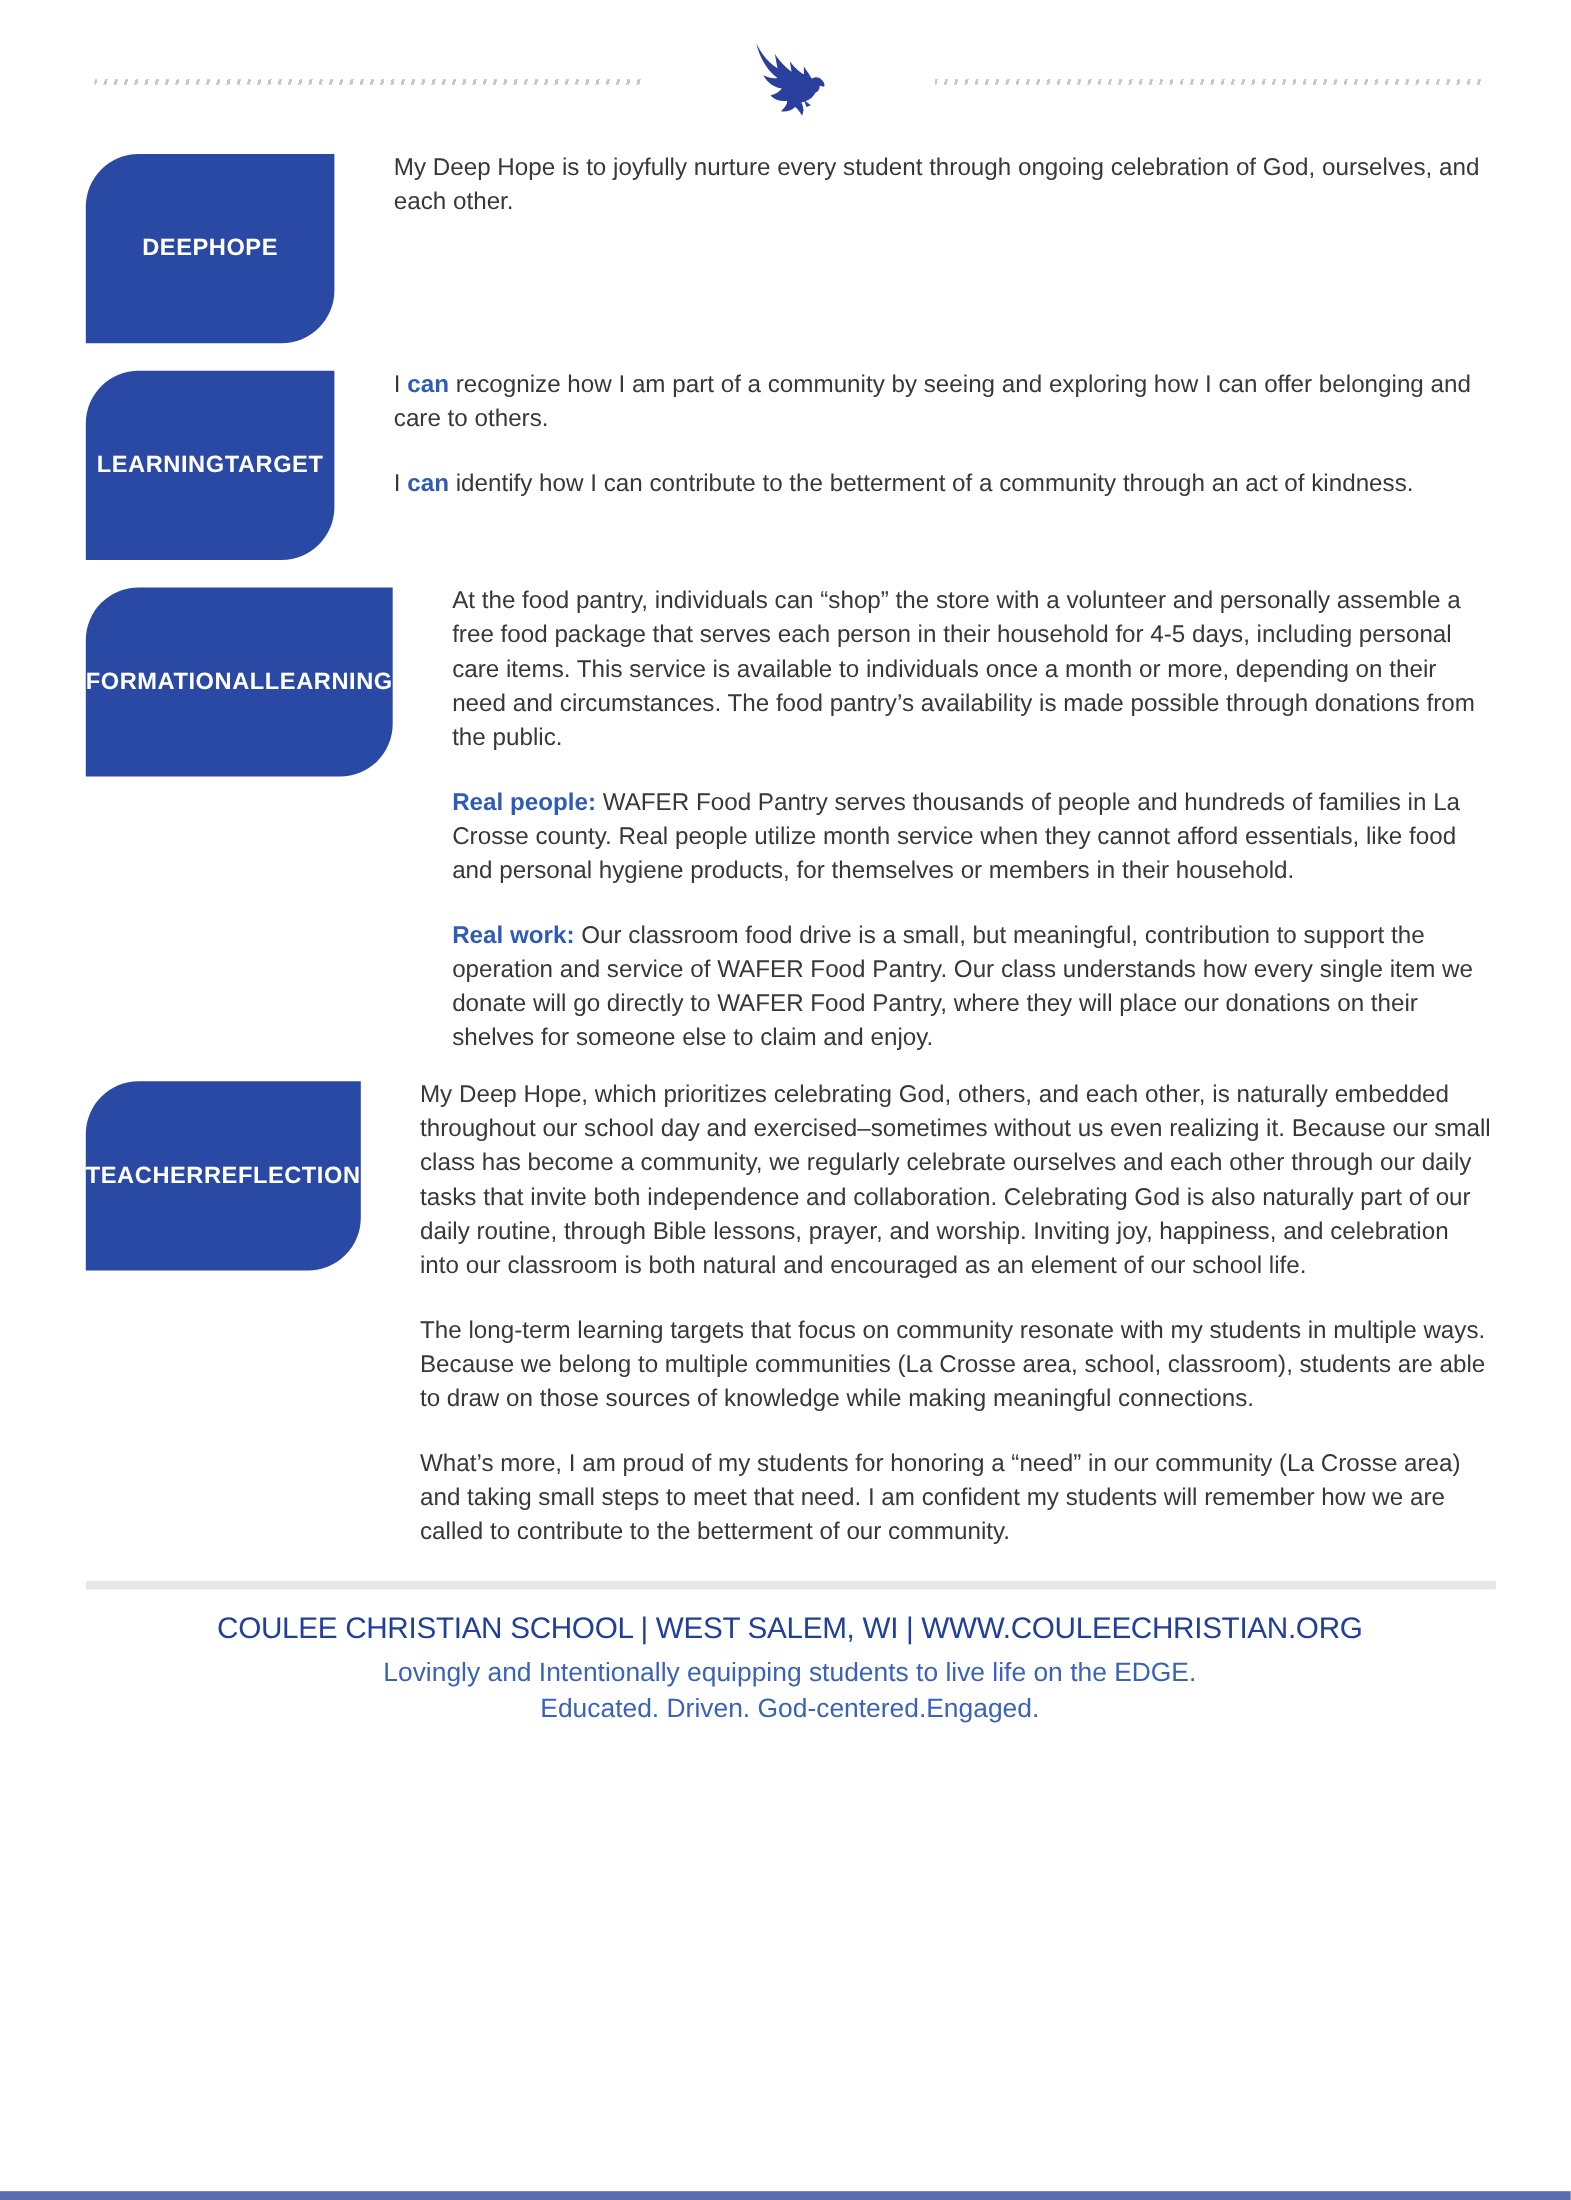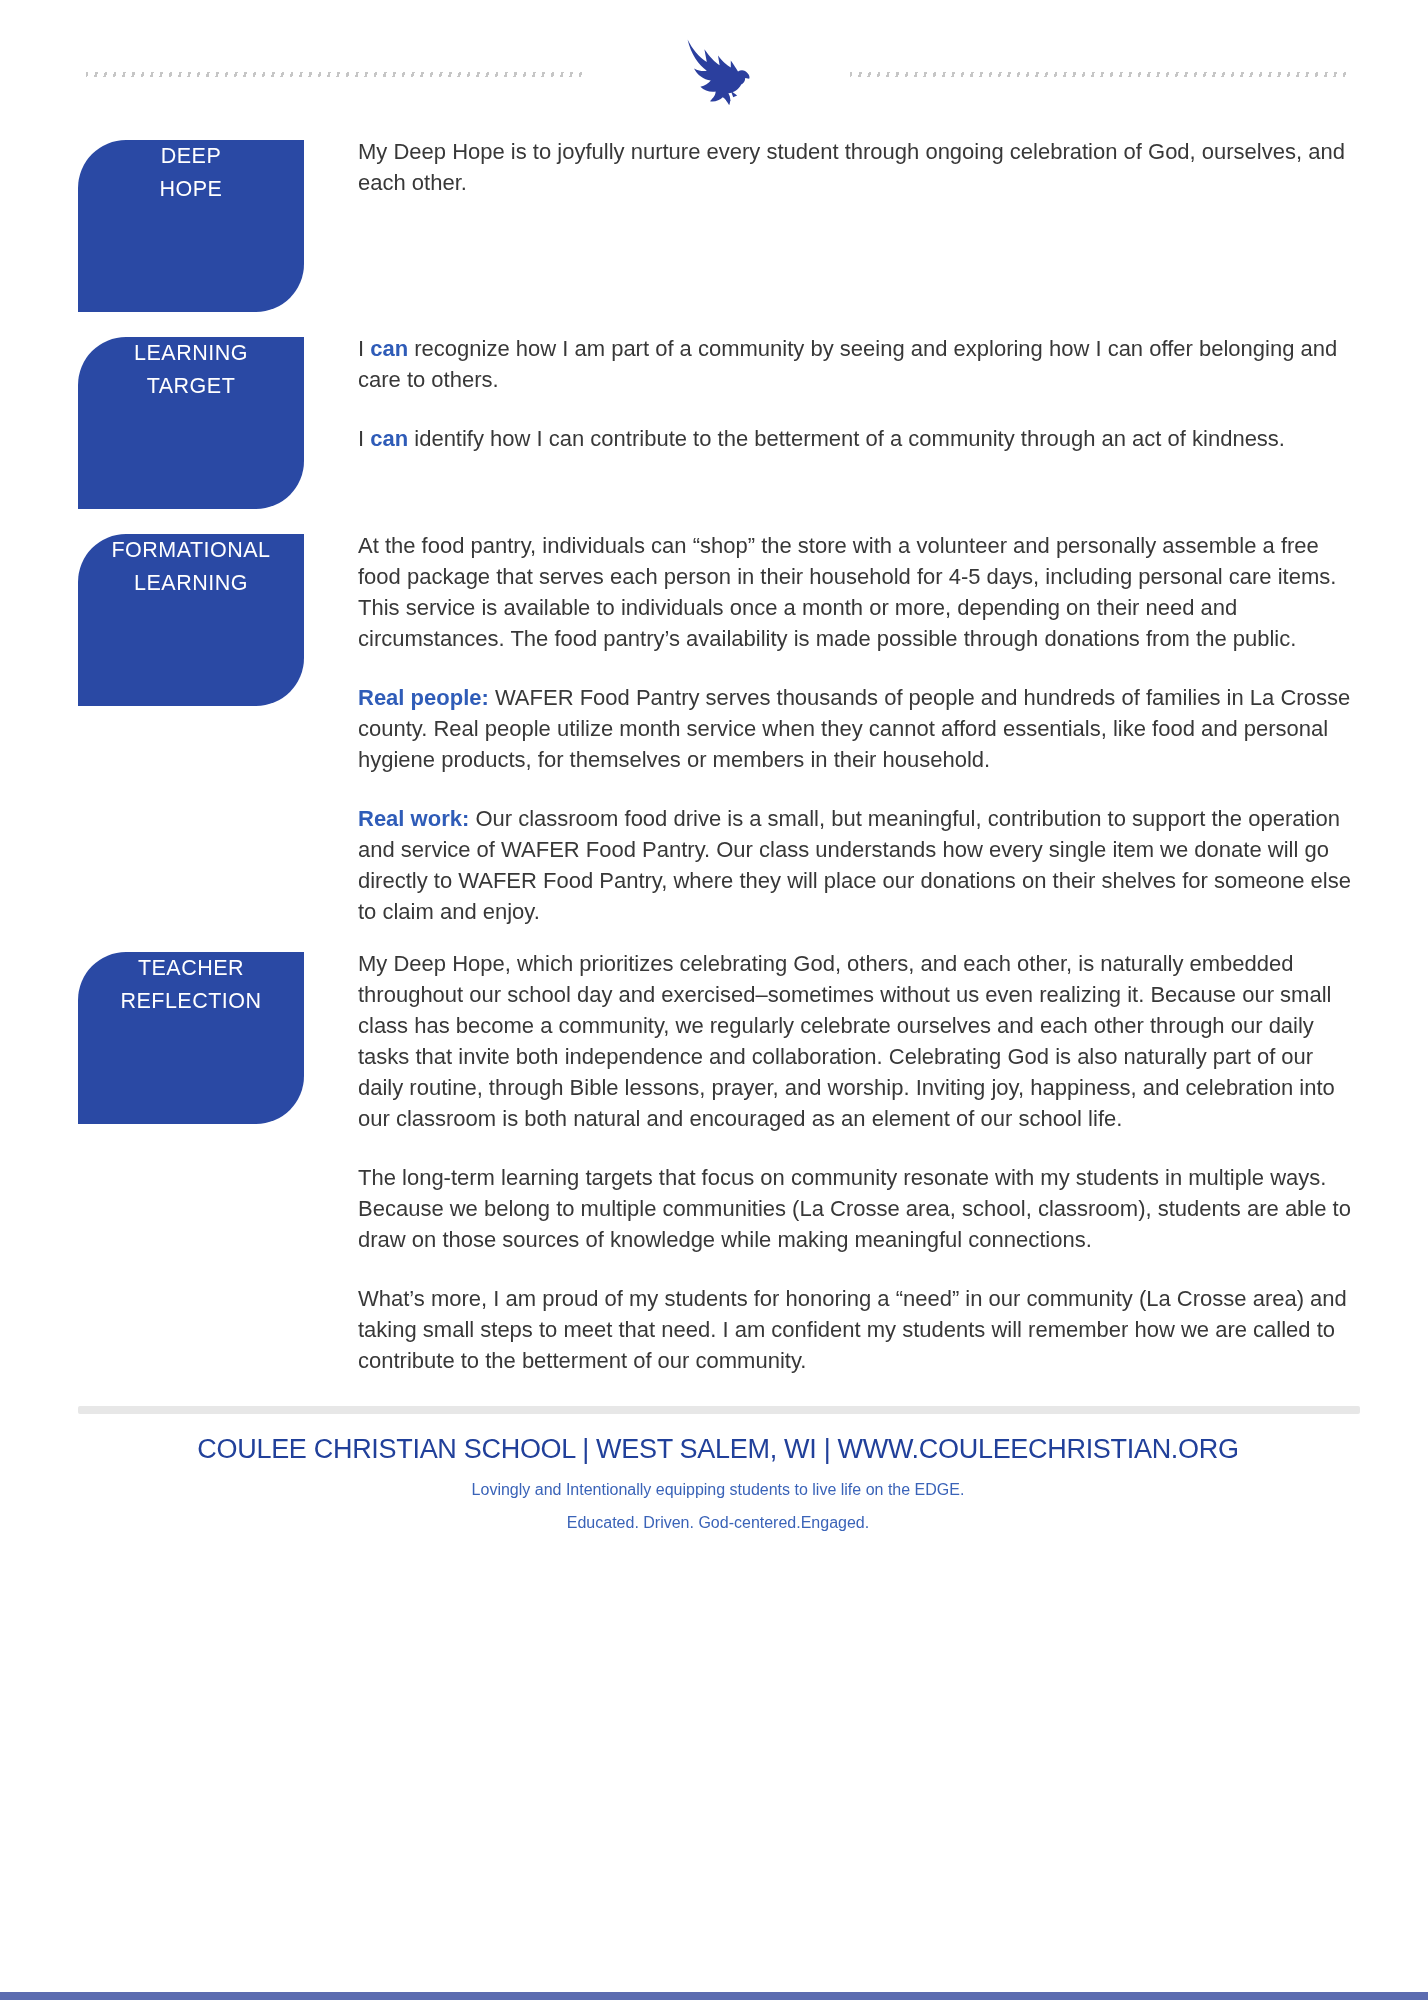--- a/index.html
+++ b/index.html
@@ -31,28 +31,27 @@
   .logo svg { width: 80px; height: 74px; display: block; }
 
   
   .row { display: flex; align-items: flex-start; margin-bottom: 25px; }
   .badge {
     flex: 0 0 226px;
     height: 172px;
     background: #2a49a4;
     border-radius: 48px 0 48px 0;
     color: #ffffff;
-    font-weight: normal;
+    font-weight: bold;
     font-size: 21.5px;
     letter-spacing: 0.5px;
     line-height: 1.55;
     display: flex;
-    flex-direction: column;
     align-items: center;
-    justify-content: flex-start;
+    justify-content: center;
     text-align: center;
   }
   .content {
     margin-left: 54px;
     width: 1000px;
     font-size: 22px;
     line-height: 31px;
     margin-top: -4px;
   }
   .content p { margin: 0 0 28px 0; }
@@ -70,21 +69,21 @@
   .footer { text-align: center; }
   .footer-title {
     color: #21409a;
     font-weight: normal;
     font-size: 27px;
     letter-spacing: -0.3px;
     margin-bottom: 8px;
   }
   .footer-line {
     color: #3a63b8;
-    font-size: 16px;
+    font-size: 24px;
     line-height: 33px;
   }
   .bottom-bar {
     position: absolute;
     left: 0; bottom: 0;
     width: 100%;
     height: 8px;
     background: #5c6cb0;
   }
 </style>

